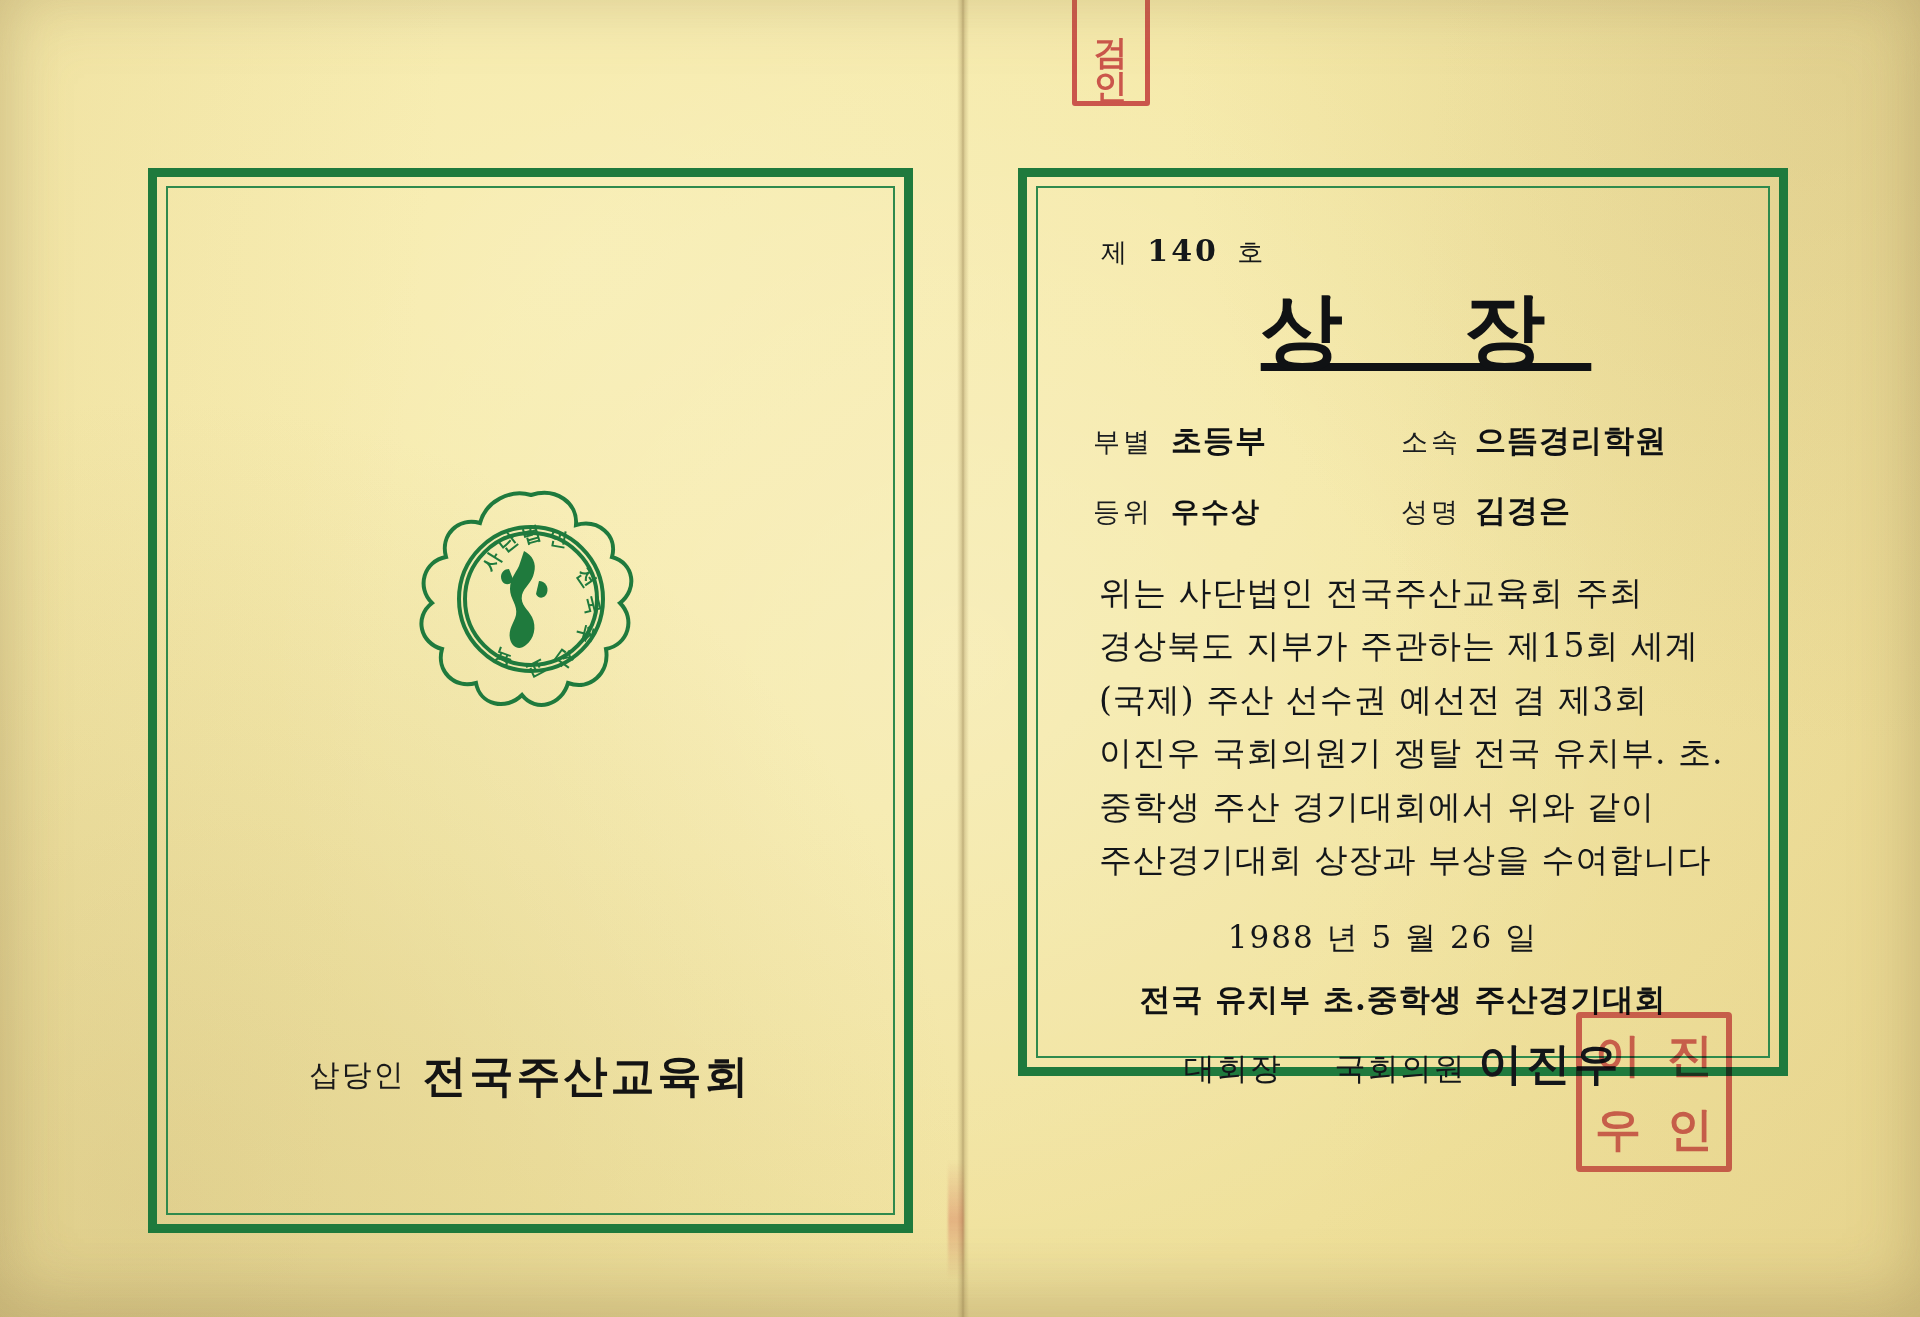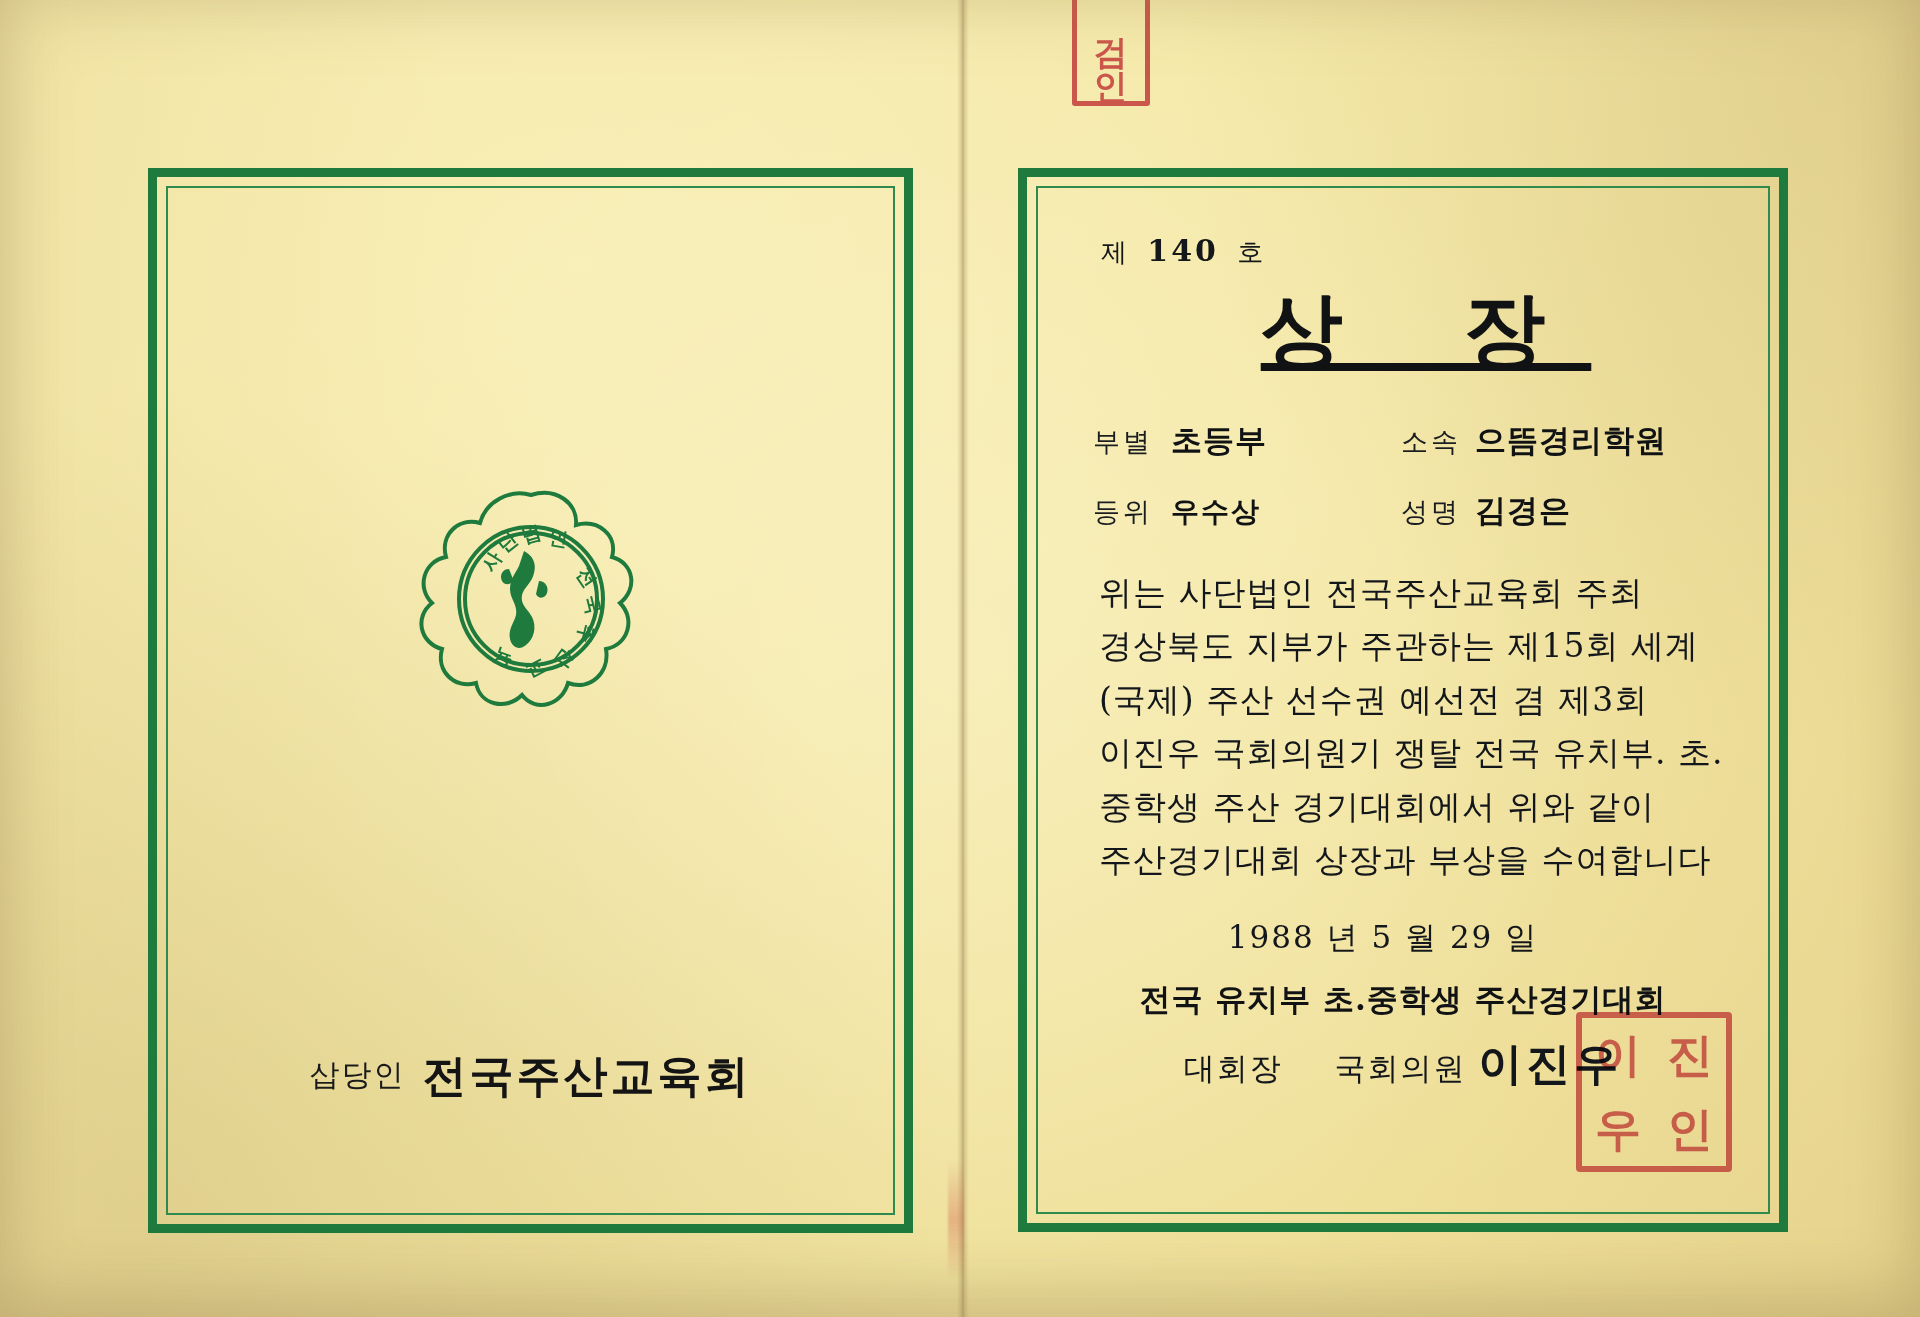--- a/index.html
+++ b/index.html
@@ -70,21 +70,21 @@
     box-sizing: border-box;
   }
   .panel-inner {
     position: absolute;
     inset: 9px;
     border: 2px solid #2f8a4d;
     box-sizing: border-box;
   }
 
   #left-panel  { left: 148px;  top: 168px; width: 765px; height: 1065px; }
-  #right-panel { left: 1018px; top: 168px; width: 770px; height: 1064px; }
+  #right-panel { left: 1018px; top: 168px; width: 770px; height: 908px; }
 
   
   #emblem-wrap {
     position: absolute;
     left: 50%;
     top: 300px;
     transform: translateX(-50%);
     width: 250px;
     height: 250px;
   }
@@ -362,21 +362,21 @@
         <div>이진우 국회의원기 쟁탈 전국 유치부. 초.</div>
         <div>중학생 주산 경기대회에서 위와 같이</div>
         <div>주산경기대회 상장과 부상을 수여합니다</div>
       </div>
 
       <div id="date-line">
         <span>1988</span>
         <span>년</span>
         <span>5</span>
         <span>월</span>
-        <span>29</span>
+        <span>26</span>
         <span>일</span>
       </div>
 
       <div id="issuer-line">전국 유치부 초.중학생 주산경기대회</div>
 
       <div id="signature-line">
         <span>대회장</span>
         <span style="margin-left:40px">국회의원</span>
         <span class="sig-name">이진우</span>
       </div>

